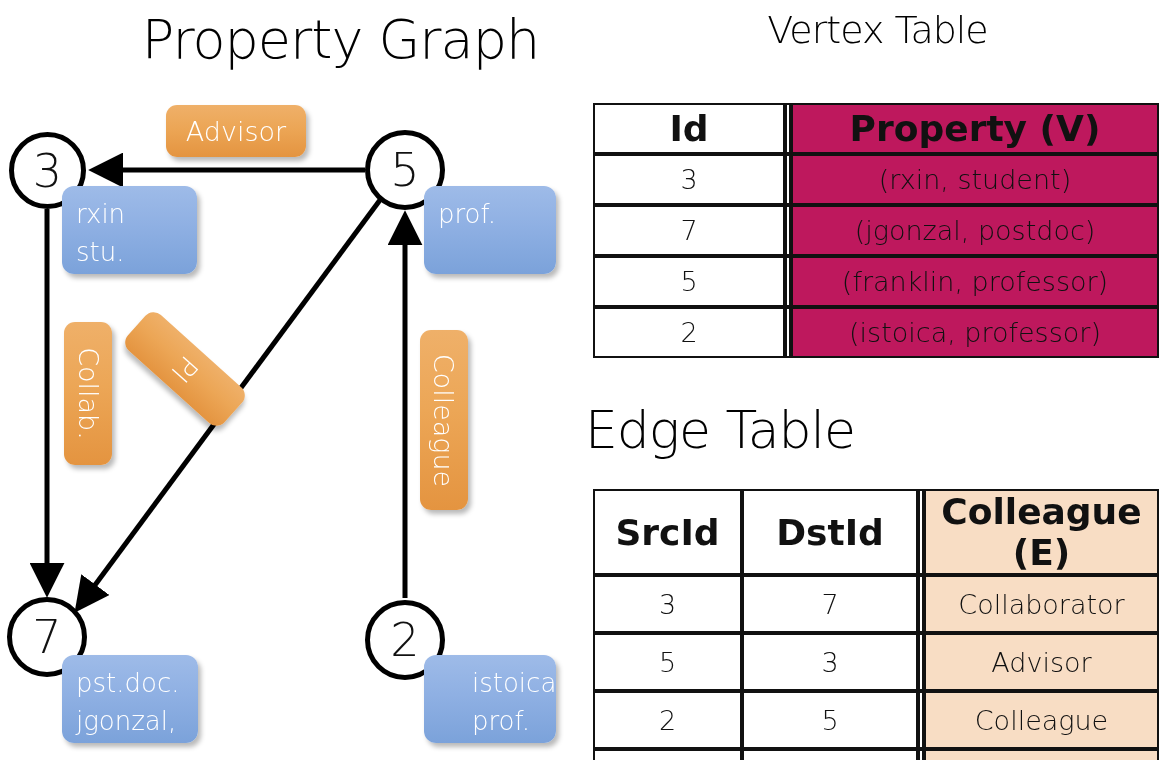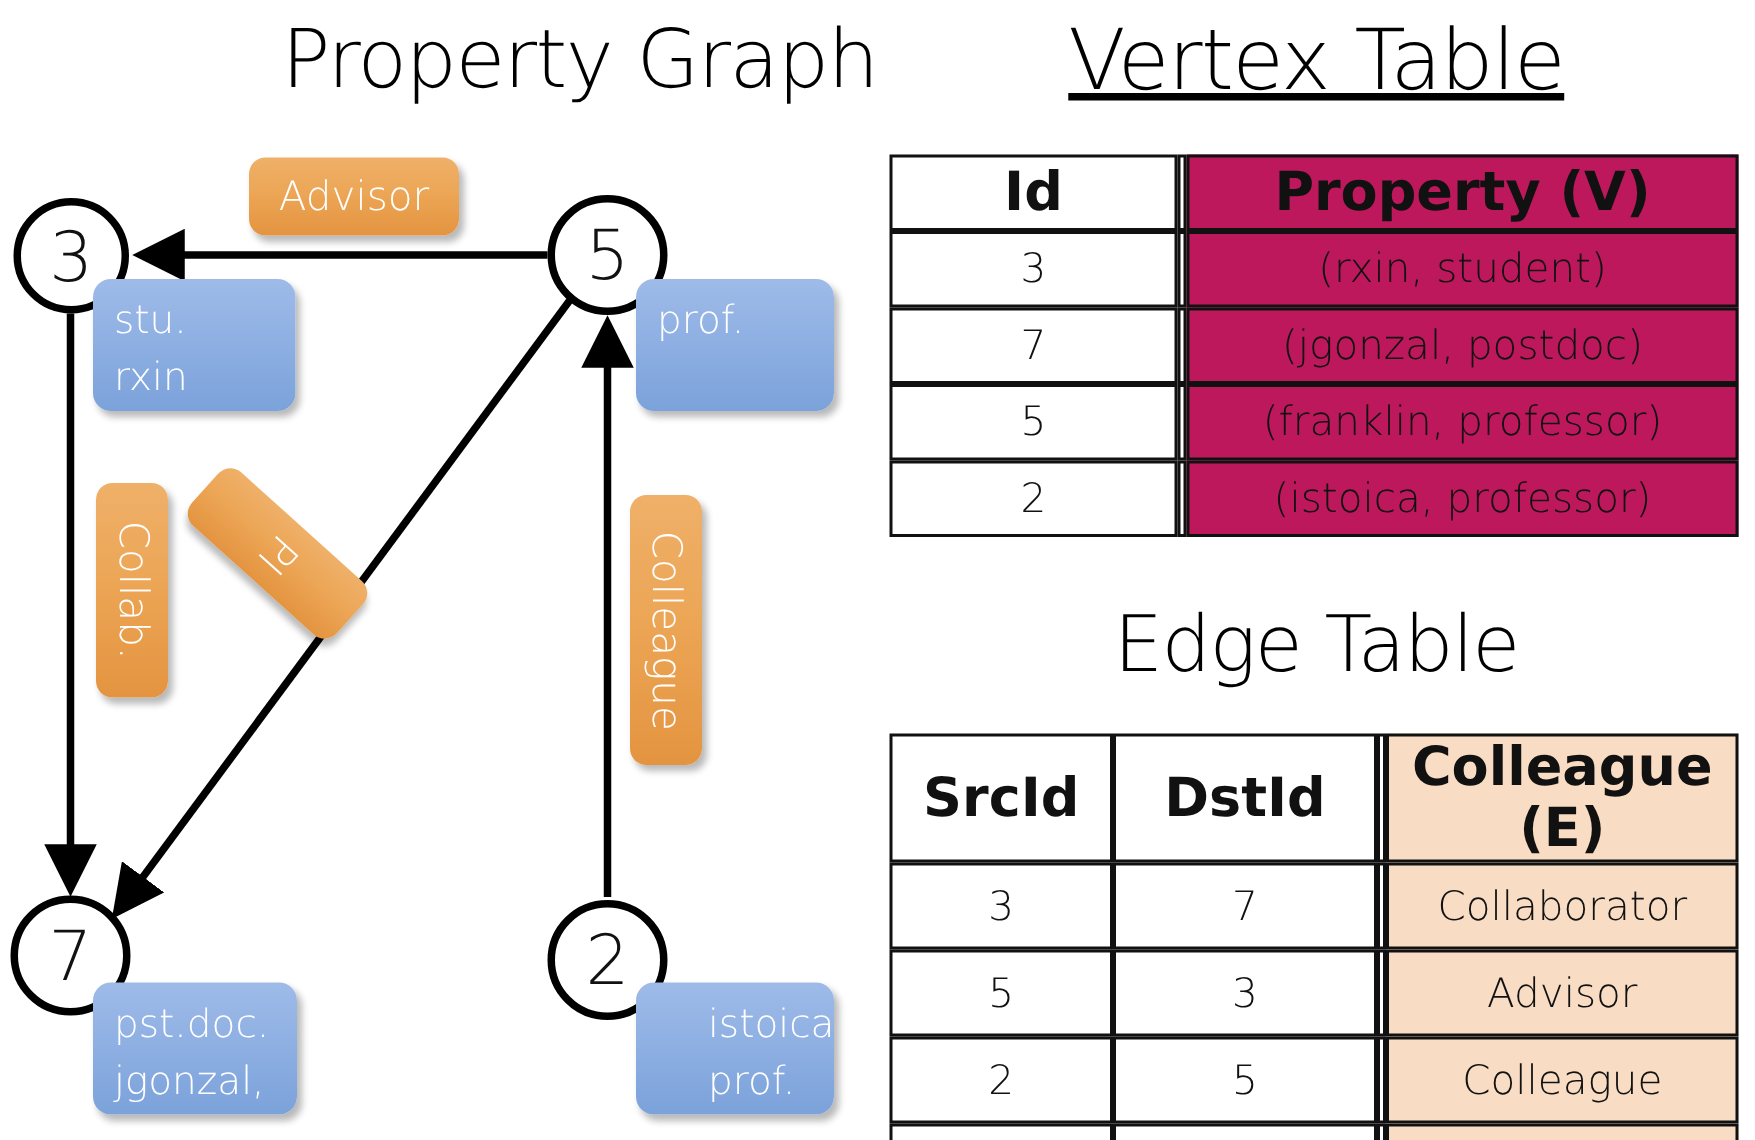--- a/index.html
+++ b/index.html
@@ -12,23 +12,23 @@
 
   
   .title{
     position:absolute;
     font-family:"DejaVu Sans", sans-serif;
     font-weight:300;
     color:#000;
     letter-spacing:-1px;
     white-space:nowrap;
   }
-  #graph-title{left:0;top:8px;width:585px;text-align:right;font-size:54px;}
-  #vertex-title{left:585px;top:8px;width:585px;text-align:center;font-size:56px;text-decoration:underline;}
-  #edge-title{left:585px;top:400px;width:585px;text-align:center;font-size:52px;}
+  #graph-title{left:0;top:8px;width:585px;text-align:center;font-size:54px;padding-left:48px;}
+  #vertex-title{left:585px;top:8px;width:585px;text-align:center;font-size:38px;}
+  #edge-title{left:585px;top:400px;width:585px;text-align:left;font-size:52px;}
 
   
   #graph-area{left:0;top:0;width:585px;height:760px;}
   #graph-svg{position:absolute;left:0;top:0;}
 
   .node-circle{
     position:absolute;border:5px solid #000;border-radius:50%;
     background:#fff;box-sizing:border-box;
     display:flex;align-items:center;justify-content:center;
     font-family:"DejaVu Sans", sans-serif;font-weight:300;
@@ -112,22 +112,22 @@
     <span>5</span>
   </div>
   <div class="node-circle" style="left:7px;top:597px;width:80px;height:80px;">
     <span>7</span>
   </div>
   <div class="node-circle" style="left:365px;top:600px;width:80px;height:80px;">
     <span>2</span>
   </div>
 
   <div class="prop-box" style="left:62px;top:186px;width:135px;height:88px;">
+    <span class="ln">rxin</span>
     <span class="ln">stu.</span>
-    <span class="ln">rxin</span>
   </div>
   <div class="prop-box" style="left:424px;top:186px;width:132px;height:88px;">
     <span class="ln">prof.</span>
   </div>
   <div class="prop-box" style="left:62px;top:655px;width:136px;height:88px;">
     <span class="ln">pst.doc.</span>
     <span class="ln">jgonzal,</span>
   </div>
   <div class="prop-box" style="left:424px;top:655px;width:132px;height:88px;padding-left:48px;">
     <span class="ln">istoica</span>

